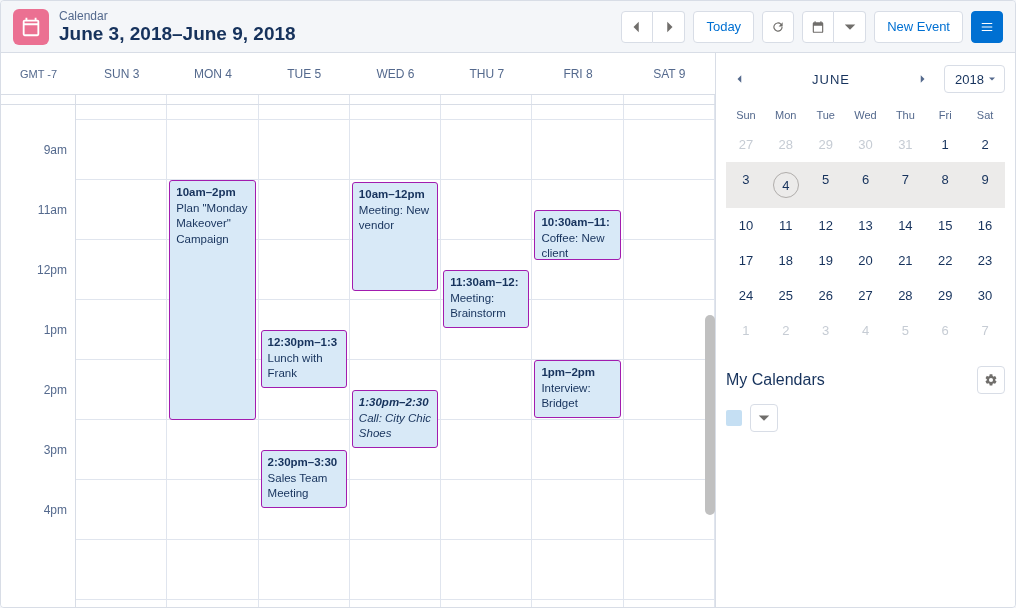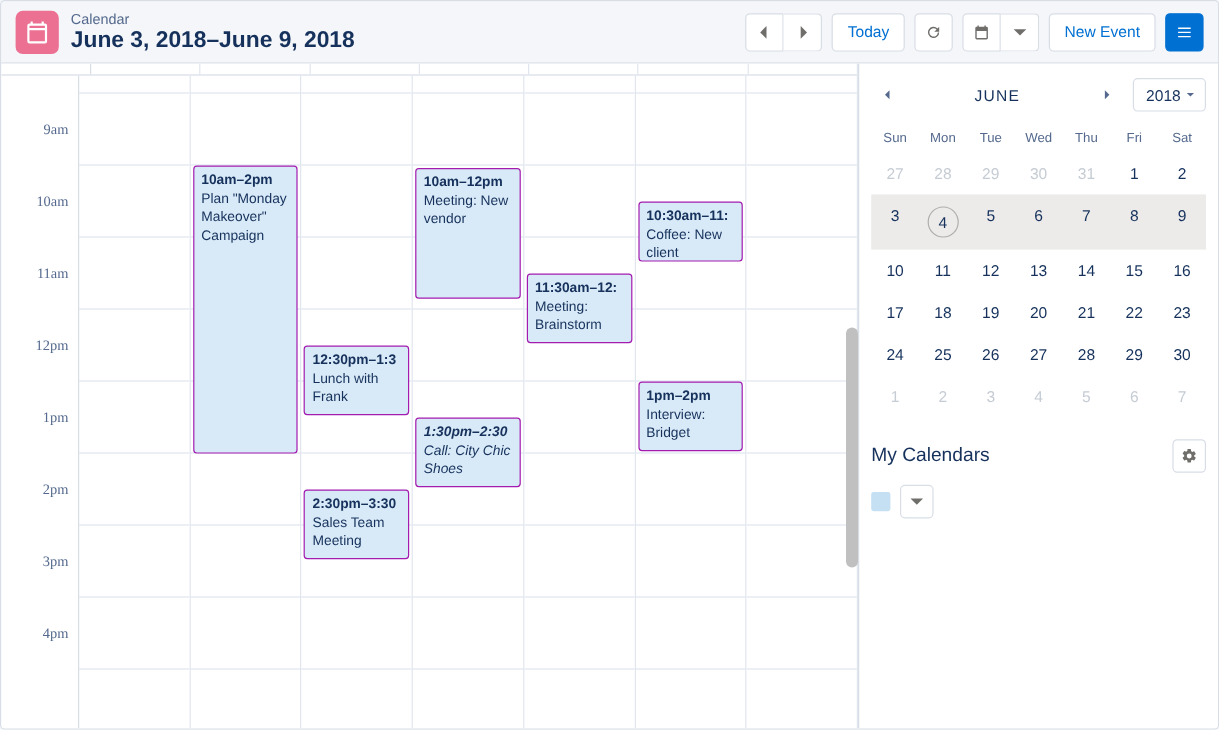--- a/index.html
+++ b/index.html
@@ -23,21 +23,21 @@
 
 .main { display: flex; height: calc(100% - 52px); }
 .cal-grid { flex: 1; display: flex; flex-direction: column; background: #fff; overflow: hidden; position: relative; }
 .day-headers { display: flex; border-bottom: 1px solid #d8dde6; height: 42px; }
 .tz-label { width: 75px; display: flex; align-items: center; justify-content: center; font-size: 11px; color: #54698d; }
 .day-hdr { flex: 1; display: flex; align-items: center; justify-content: center; font-size: 12px; color: #54698d; }
 .allday-row { display: flex; height: 10px; border-bottom: 1px solid #d8dde6; }
 .allday-row .tz-label { border-right: 1px solid #d8dde6; }
 .allday-row .cell { flex: 1; border-right: 1px solid #e0e5ee; }
 .grid-body { flex: 1; display: flex; overflow: hidden; position: relative; }
-.time-col { width: 65px; border-right: 1px solid #d8dde6; font-family: Liberation Serif, serif; }
+.time-col { width: 75px; border-right: 1px solid #d8dde6; }
 .time-slot { height: 60px; text-align: right; padding-right: 8px; font-size: 12px; color: #54698d; position: relative; top: -7px; }
 .days-cols { flex: 1; display: flex; position: relative; }
 .day-col { flex: 1; border-right: 1px solid #e0e5ee; position: relative; }
 .hour-line { height: 60px; border-bottom: 1px solid #e0e5ee; }
 .event { position: absolute; left: 2px; right: 2px; background: #d8e9f7; border: 1px solid #a21caf; border-radius: 3px; padding: 4px 6px; font-size: 11.5px; overflow: hidden; line-height: 1.35; }
 .event-time { font-weight: 600; color: #16325c; }
 .event-title { color: #16325c; }
 
 .sidebar { width: 300px; border-left: 1px solid #d8dde6; background: #fff; padding: 12px 10px; overflow: auto; }
 .month-nav { display: flex; align-items: center; gap: 8px; margin-bottom: 10px; }
@@ -110,35 +110,44 @@
     <button class="btn btn-icon btn-primary">
         <svg viewBox="0 0 24 24">
           <path d="M3 5h18v2H3V5zm0 6h18v2H3v-2zm0 6h18v2H3v-2z"></path>
         </svg>
       </button>
   </div>
 </div>
 
 <div class="main">
   <div class="cal-grid">
+    <div class="day-headers">
+      <div class="tz-label">GMT -7</div>
+      <div class="day-hdr">SUN 3</div>
+      <div class="day-hdr">MON 4</div>
+      <div class="day-hdr">TUE 5</div>
+      <div class="day-hdr">WED 6</div>
+      <div class="day-hdr">THU 7</div>
+      <div class="day-hdr">FRI 8</div>
+      <div class="day-hdr">SAT 9</div>
+    </div>
     <div class="allday-row">
       <div class="tz-label"></div>
       <div class="cell"></div>
         <div class="cell"></div>
         <div class="cell"></div>
         <div class="cell"></div>
         <div class="cell"></div>
         <div class="cell"></div>
         <div class="cell"></div>
     </div>
     <div class="grid-body">
       <div class="time-col" id="time-col">
           <div style="height: 45px;"></div>
           <div class="time-slot">9am</div>
-          <div class="time-slot">10am</div>
           <div class="time-slot">11am</div>
           <div class="time-slot">12pm</div>
           <div class="time-slot">1pm</div>
           <div class="time-slot">2pm</div>
           <div class="time-slot">3pm</div>
           <div class="time-slot">4pm</div>
         </div>
       <div class="days-cols" id="days-cols">
           <div class="day-col">
             <div class="hour-line" style="height: 15px;"></div>

